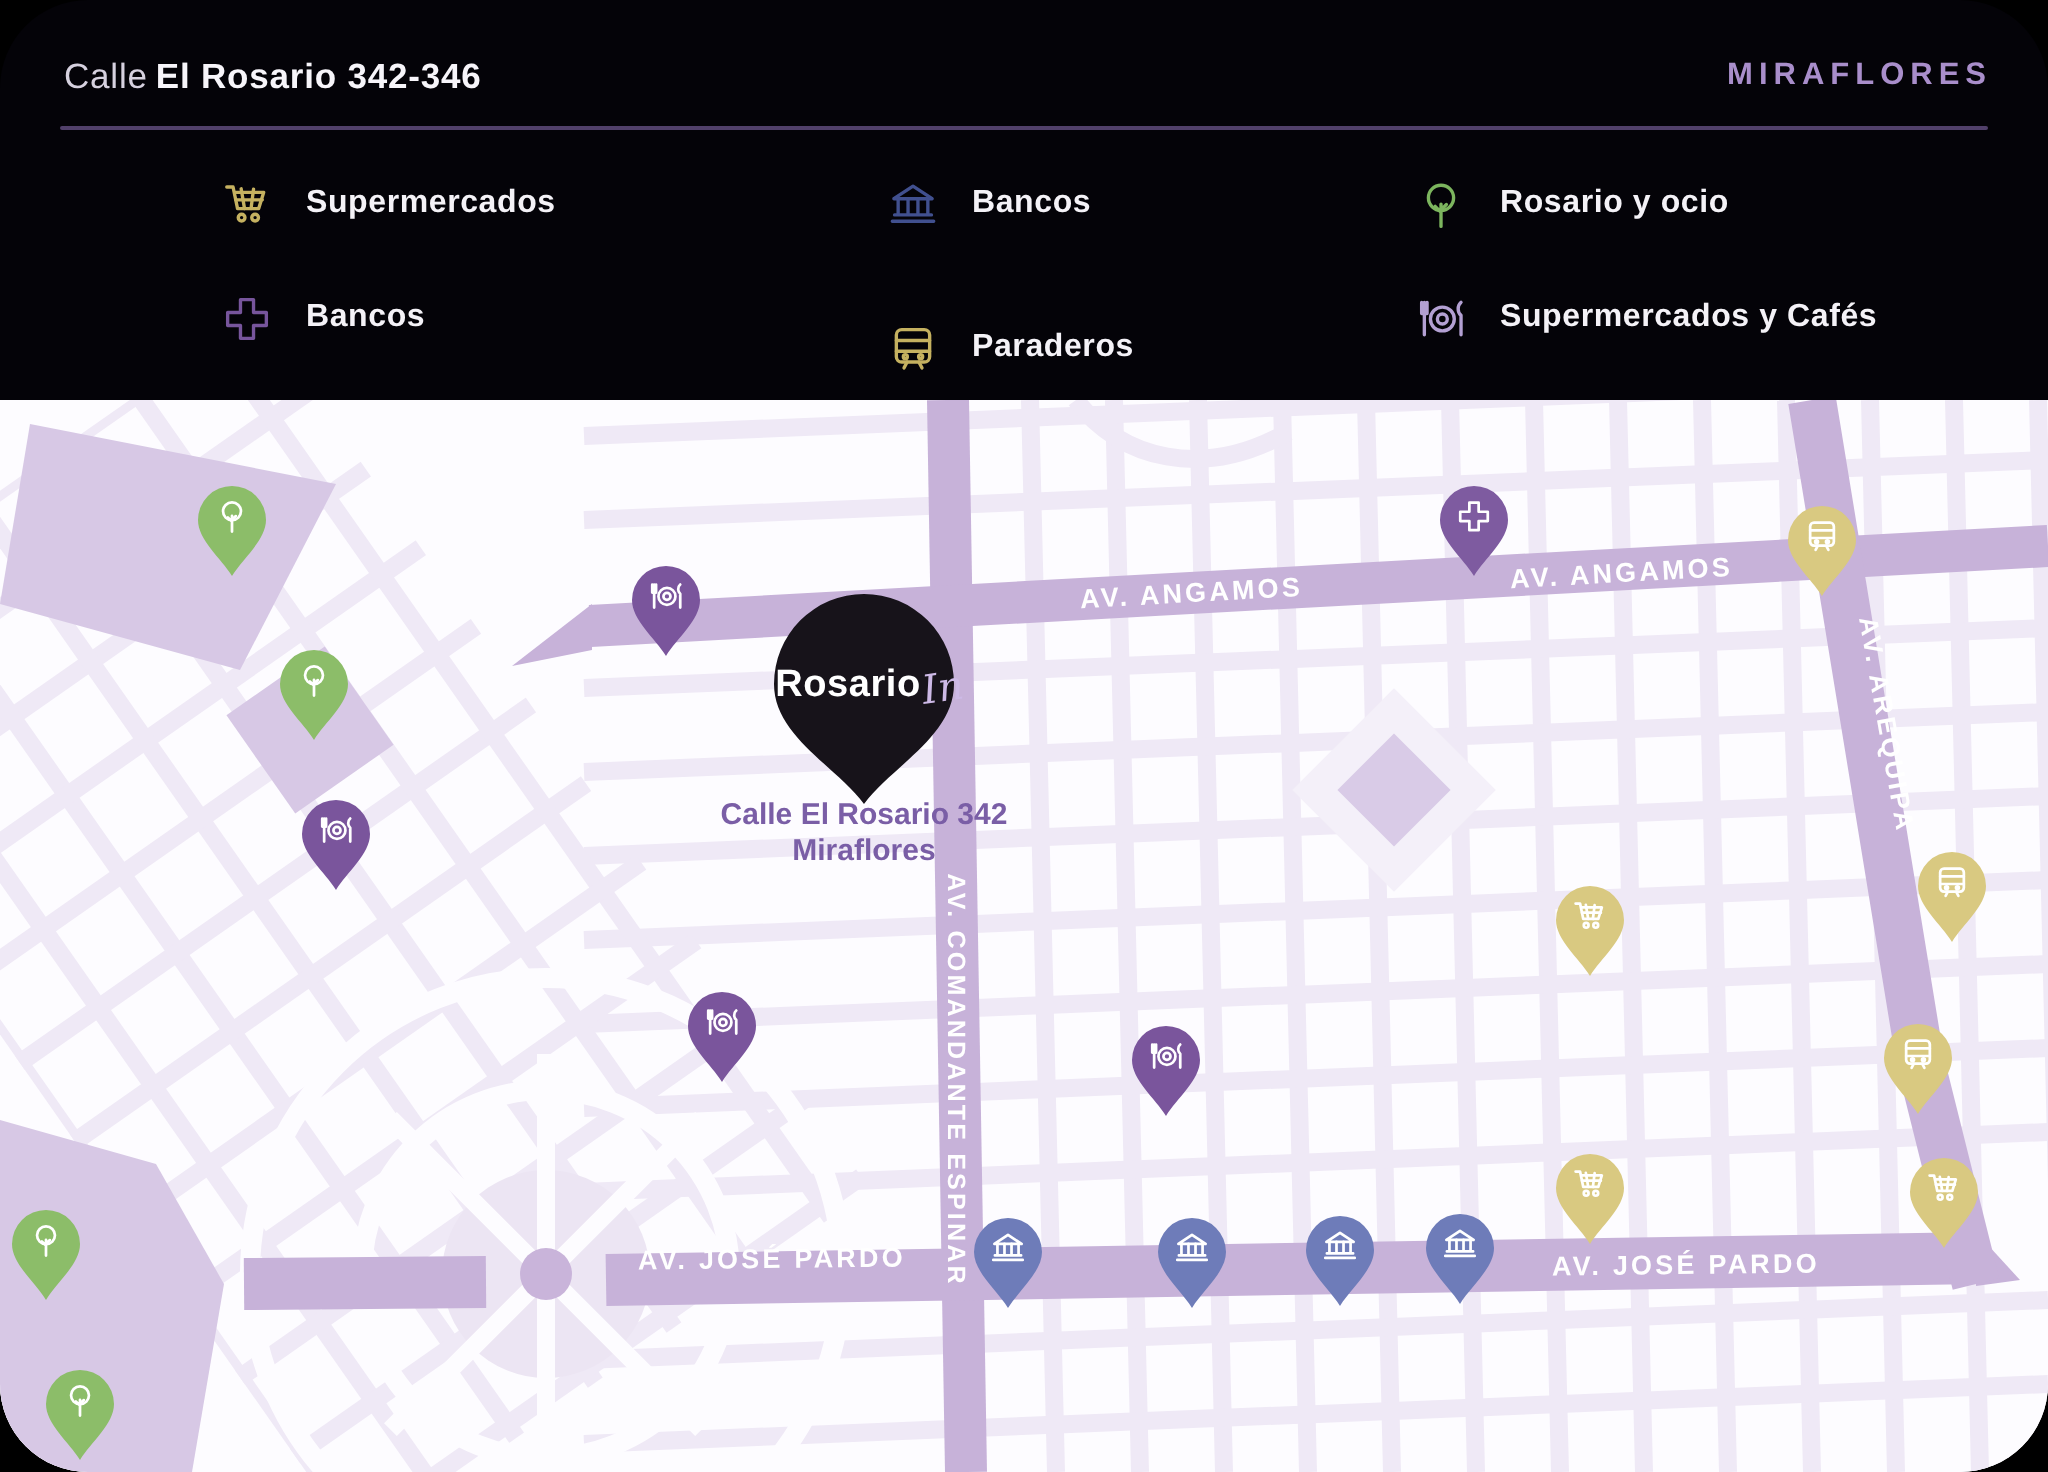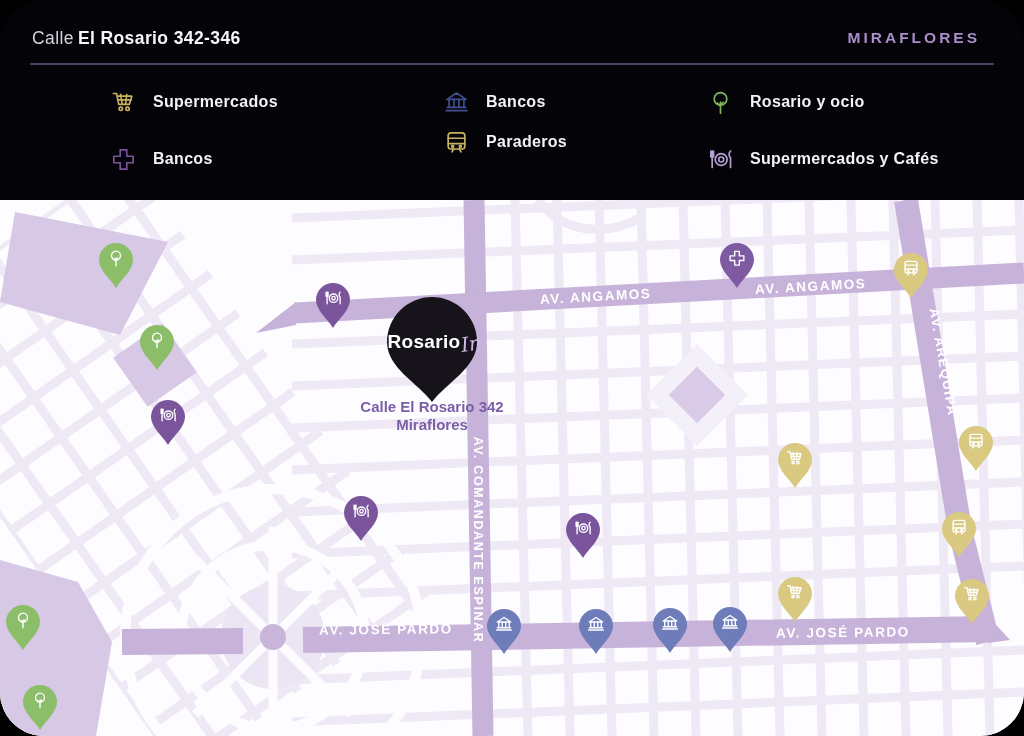--- a/index.html
+++ b/index.html
@@ -1,30 +1,30 @@
 <!DOCTYPE html>
 <html><head>
 <meta charset="utf-8">
 <style>
   html,body{margin:0;padding:0;background:#000;}
   body{font-family:"Liberation Sans",sans-serif;-webkit-font-smoothing:antialiased;}
   .card{position:relative;width:1024px;height:736px;background:#040308;border-radius:44px;overflow:hidden;}
   
-  .header{position:absolute;top:0;left:0;right:0;height:66px;display:flex;align-items:center;justify-content:space-between;padding:10px 44px 0 32px;box-sizing:border-box;}
+  .header{position:absolute;top:0;left:0;right:0;height:66px;display:flex;align-items:center;justify-content:space-between;padding:10px 28px 0 32px;box-sizing:border-box;}
   .address{font-size:17.5px;color:#d6d1df;letter-spacing:.4px;}
   .address b{color:#f7f5fa;font-weight:700;margin-left:4px;}
   .district{font-size:15.5px;font-weight:600;color:#a98ecb;letter-spacing:3px;}
   .divider{position:absolute;top:63px;left:30px;right:30px;height:2px;background:#51406a;border-radius:2px;}
   
   .legend{position:absolute;top:66px;left:0;right:0;height:134px;}
   .legend-item{position:absolute;display:flex;align-items:center;gap:16px;height:28px;}
   .legend-item svg{display:block;}
   .legend-label{font-size:16px;font-weight:600;color:#f4f2f7;letter-spacing:.3px;}
   .li-1{left:110px;top:22px;} .li-2{left:443px;top:22px;} .li-3{left:707px;top:22px;}
-  .li-4{left:110px;top:79px;} .li-5{left:443px;top:62px;} .li-6{left:707px;top:79px;}
+  .li-4{left:110px;top:79px;} .li-5{left:443px;top:94px;} .li-6{left:707px;top:79px;}
   
   .map-wrap{position:absolute;top:200px;left:0;width:1024px;height:536px;background:#fdfcff;}
   .map-wrap svg{display:block;}
   text.road-label{fill:#ffffff;font-family:"Liberation Sans",sans-serif;font-weight:700;letter-spacing:1.6px;}
   text.pin-caption{fill:#7a5ea6;font-family:"Liberation Sans",sans-serif;font-weight:700;font-size:15px;}
   text.brand{font-family:"Liberation Sans",sans-serif;font-weight:700;font-size:19px;fill:#ffffff;letter-spacing:.3px;}
   text.brand-suffix{font-family:"DejaVu Serif",serif;font-style:italic;font-size:20px;fill:#cdb9e6;font-weight:400;}
 </style>
 </head>
 <body>

